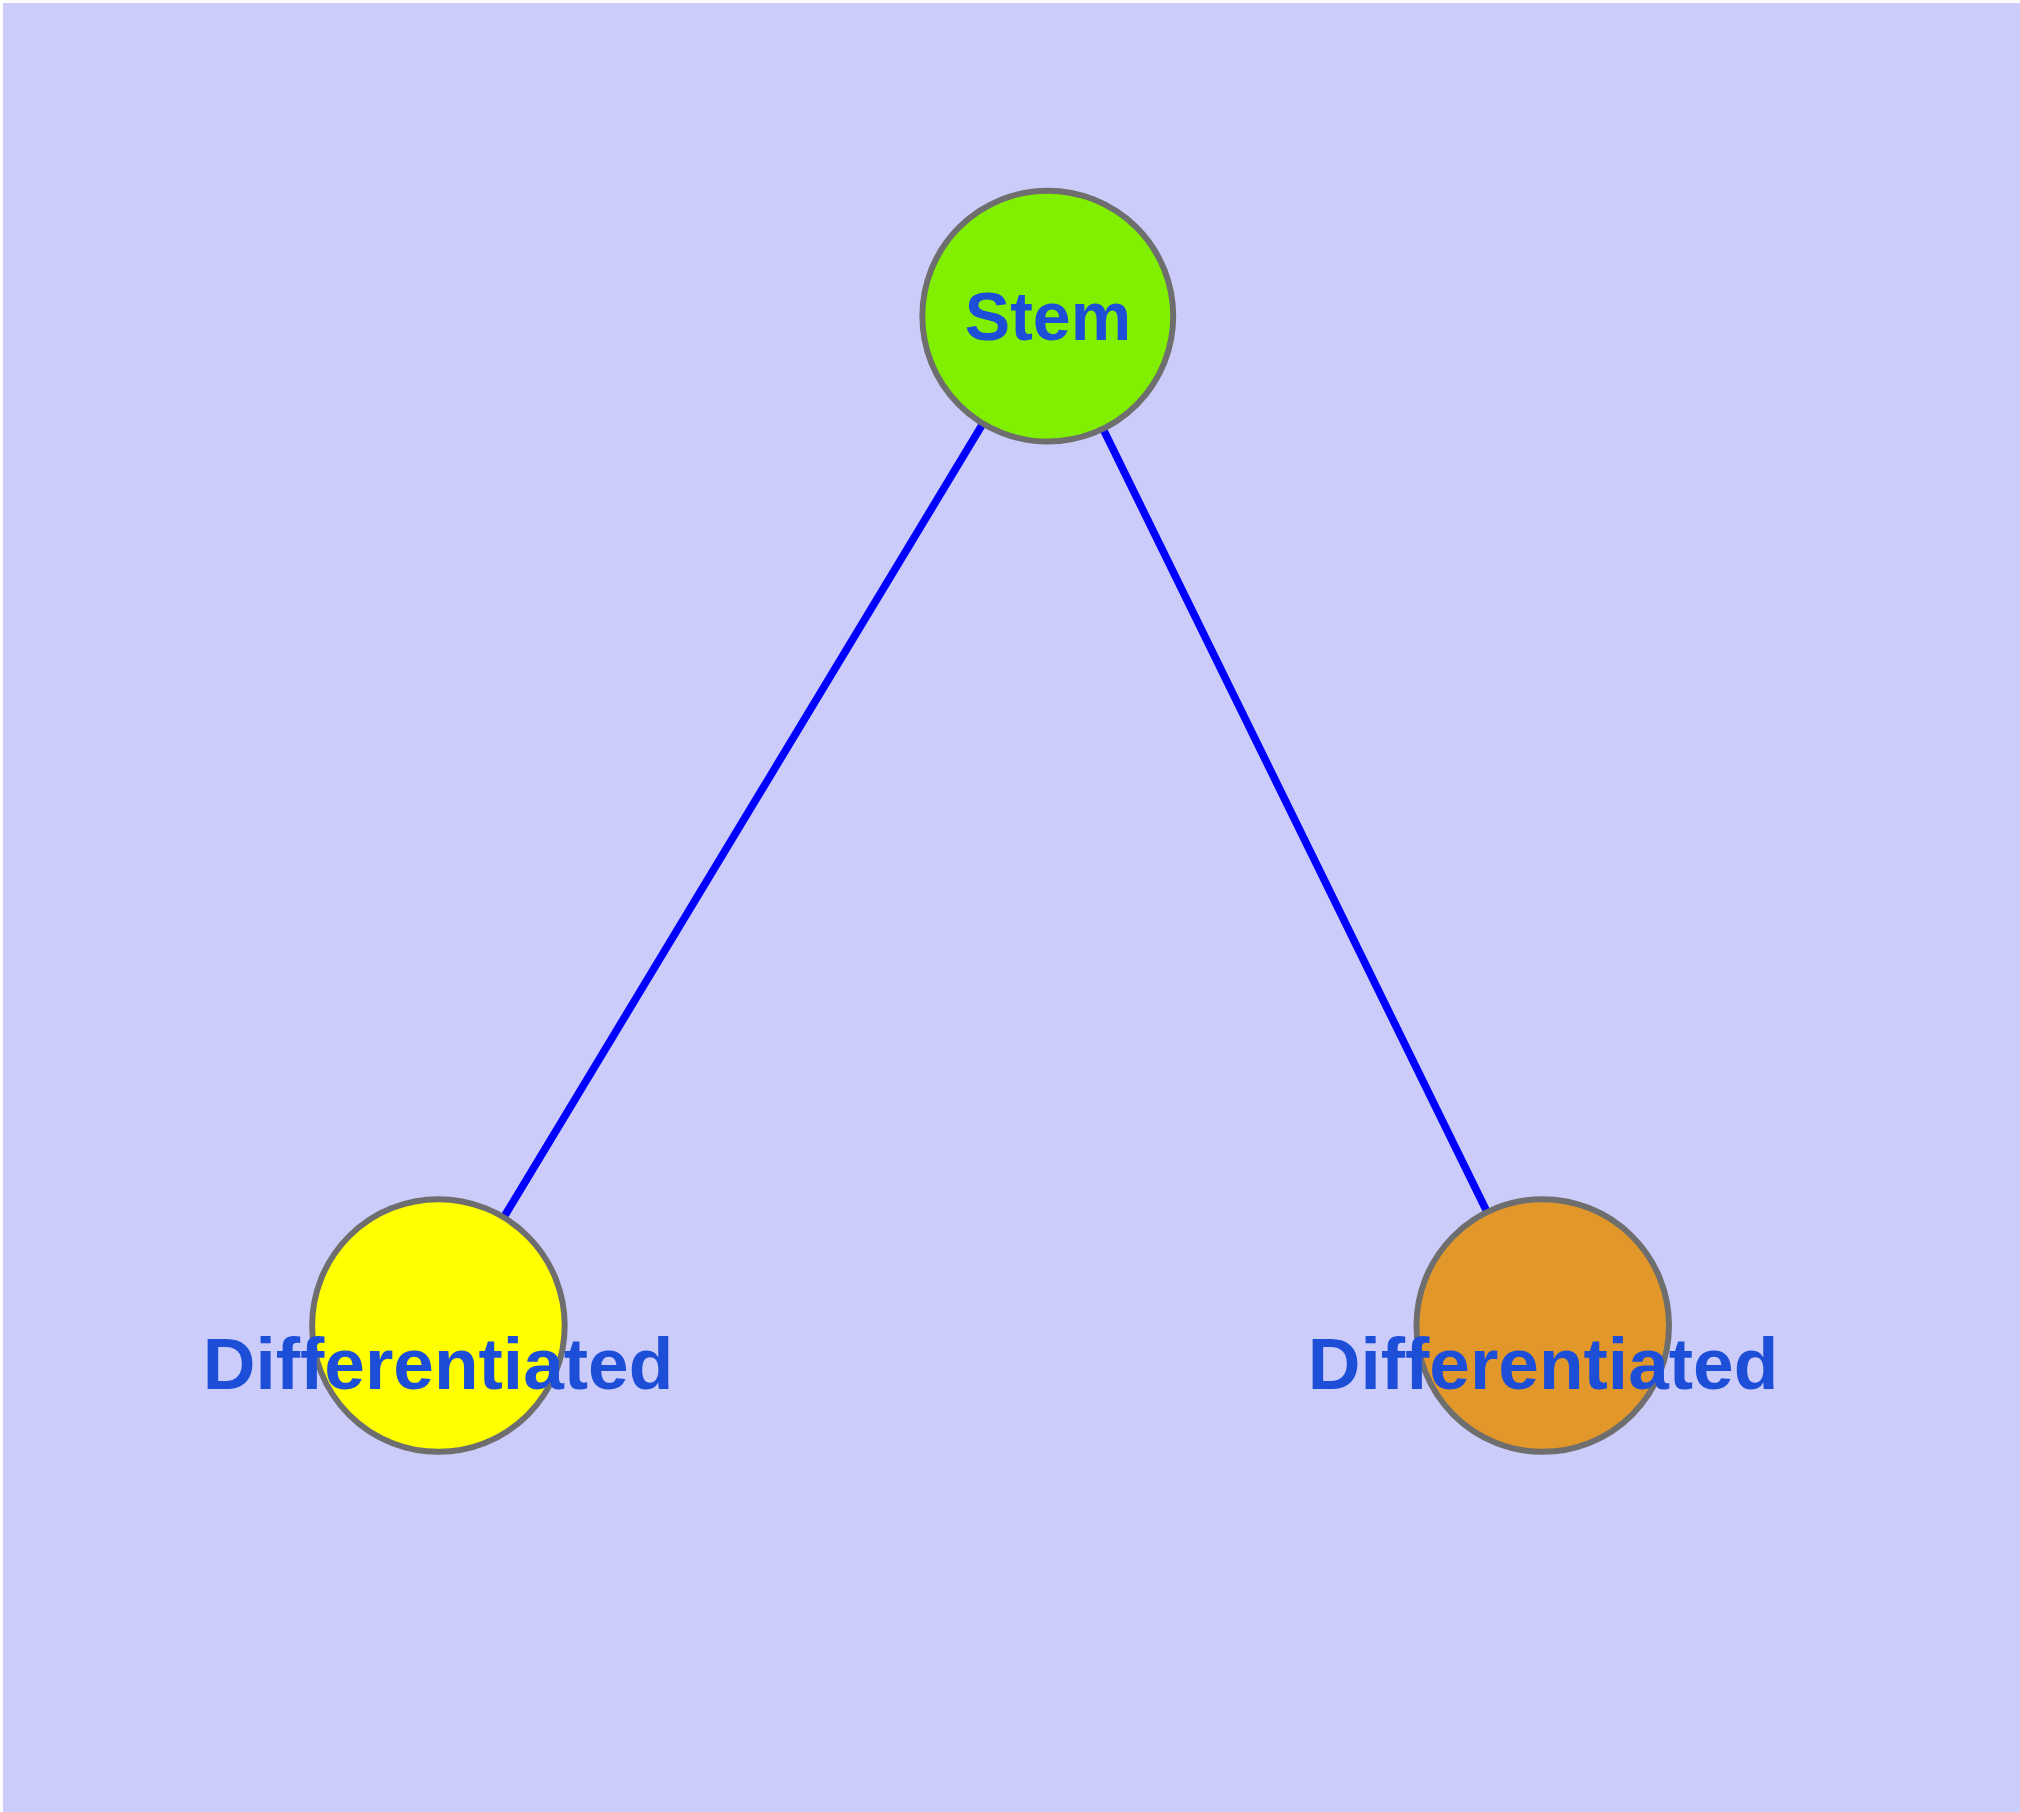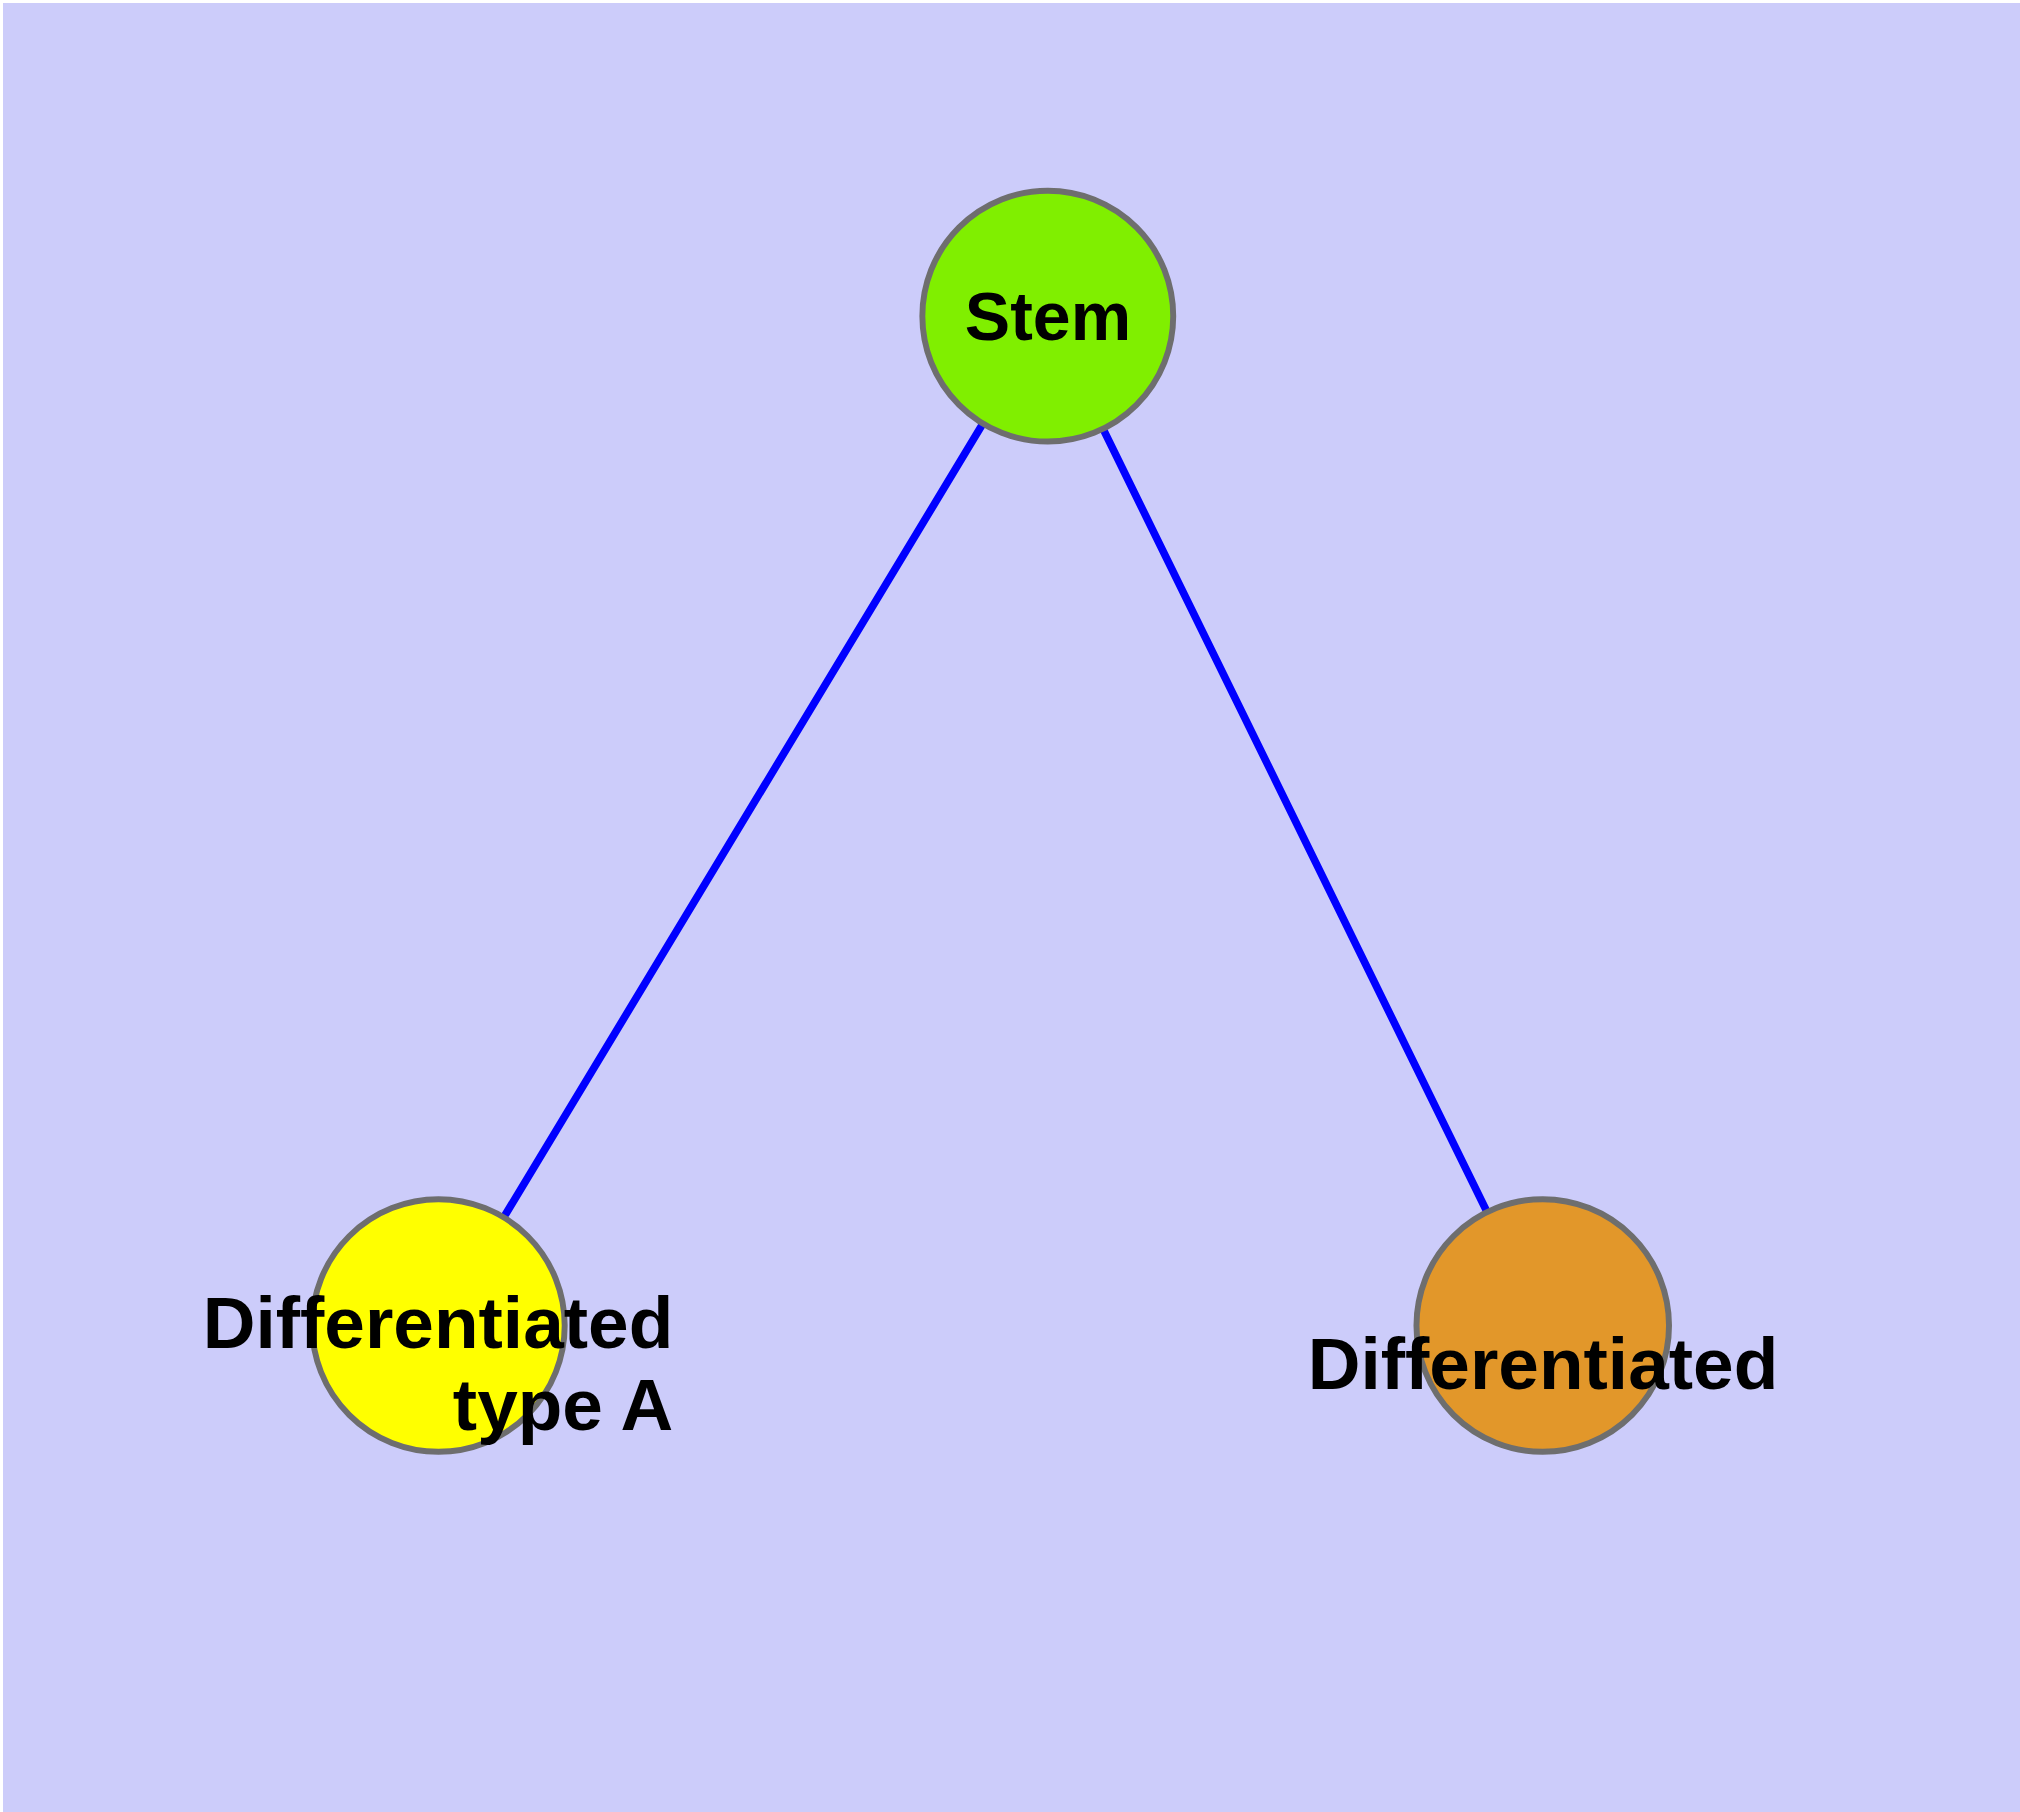--- a/index.html
+++ b/index.html
@@ -26,23 +26,23 @@
   }
   #graph-svg {
     position: absolute;
     left: 0;
     top: 0;
     width: 2021px;
     height: 1812px;
   }
   .node-label {
     position: absolute;
-    color: #000000;
+    color: #1d4ed8;
     font-weight: bold;
-    text-align: right;
+    text-align: left;
     line-height: 1.12;
     white-space: pre;
     pointer-events: none;
     transform: translate(-50%, -50%);
   }
   .label-stem   { font-size: 68px; }
   .label-leaf   { font-size: 73px; margin-top: 38px; }
 </style>
 </head>
 <body>
@@ -58,18 +58,18 @@
       </g>
     <g id="nodes-layer">
         <circle cx="1236" cy="373" r="148" fill="#80ef00" stroke="#6e6e6e" stroke-width="7"></circle>
         <circle cx="517" cy="1564" r="149" fill="#ffff00" stroke="#6e6e6e" stroke-width="7"></circle>
         <circle cx="1820" cy="1564" r="149" fill="#e2972a" stroke="#6e6e6e" stroke-width="7"></circle>
       </g>
   </svg>
 
   <div id="labels-layer">
       <div class="node-label label-stem" style="left: 1048px; top: 316px;"><span>Stem</span></div>
-      <div class="node-label label-leaf" style="left: 438px; top: 1326px;"><span>Differentiated</span><br><span>type A</span></div>
+      <div class="node-label label-leaf" style="left: 438px; top: 1326px;"><span>Differentiated</span><br></div>
       <div class="node-label label-leaf" style="left: 1543px; top: 1326px;"><span>Differentiated</span><br></div>
     </div>
 
 </div>
 
 
 </body></html>

